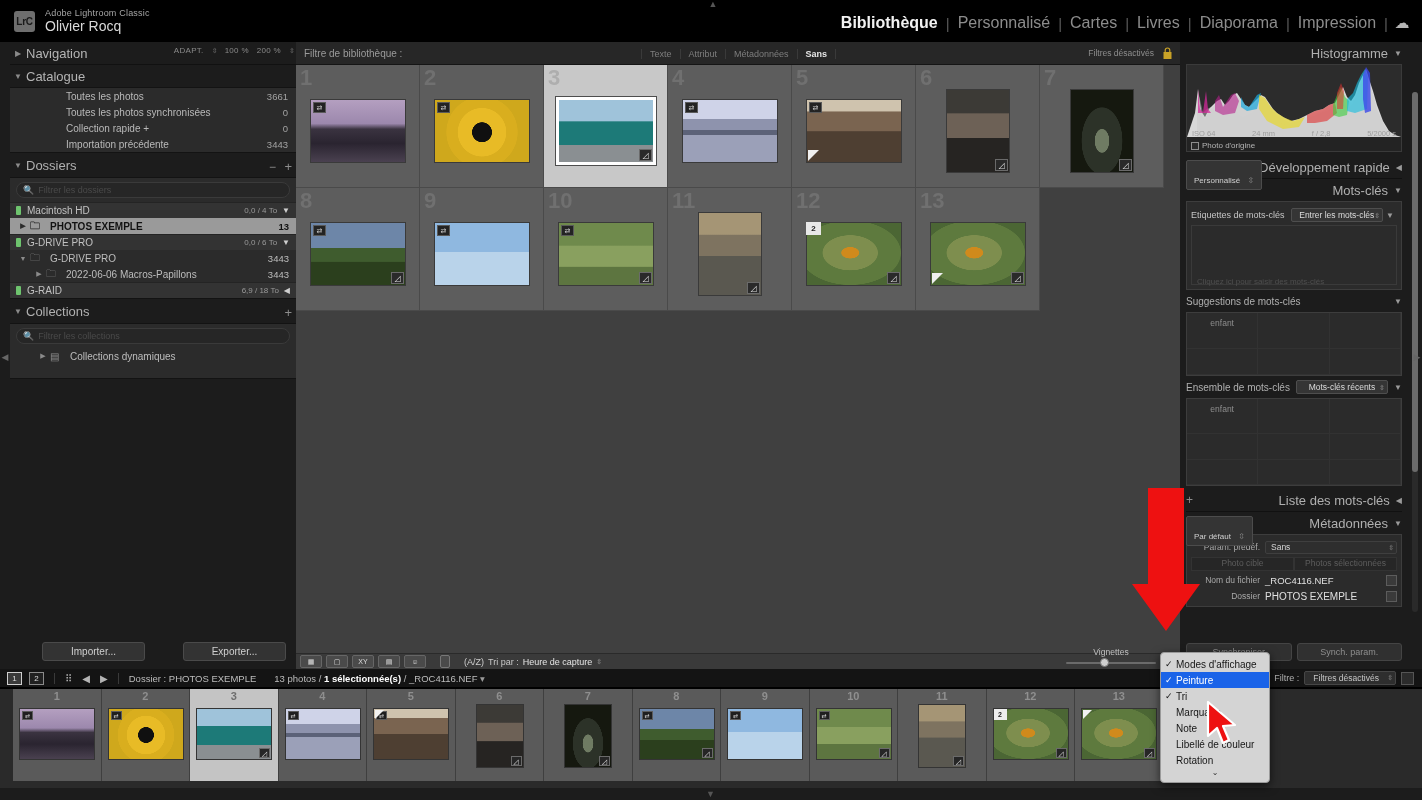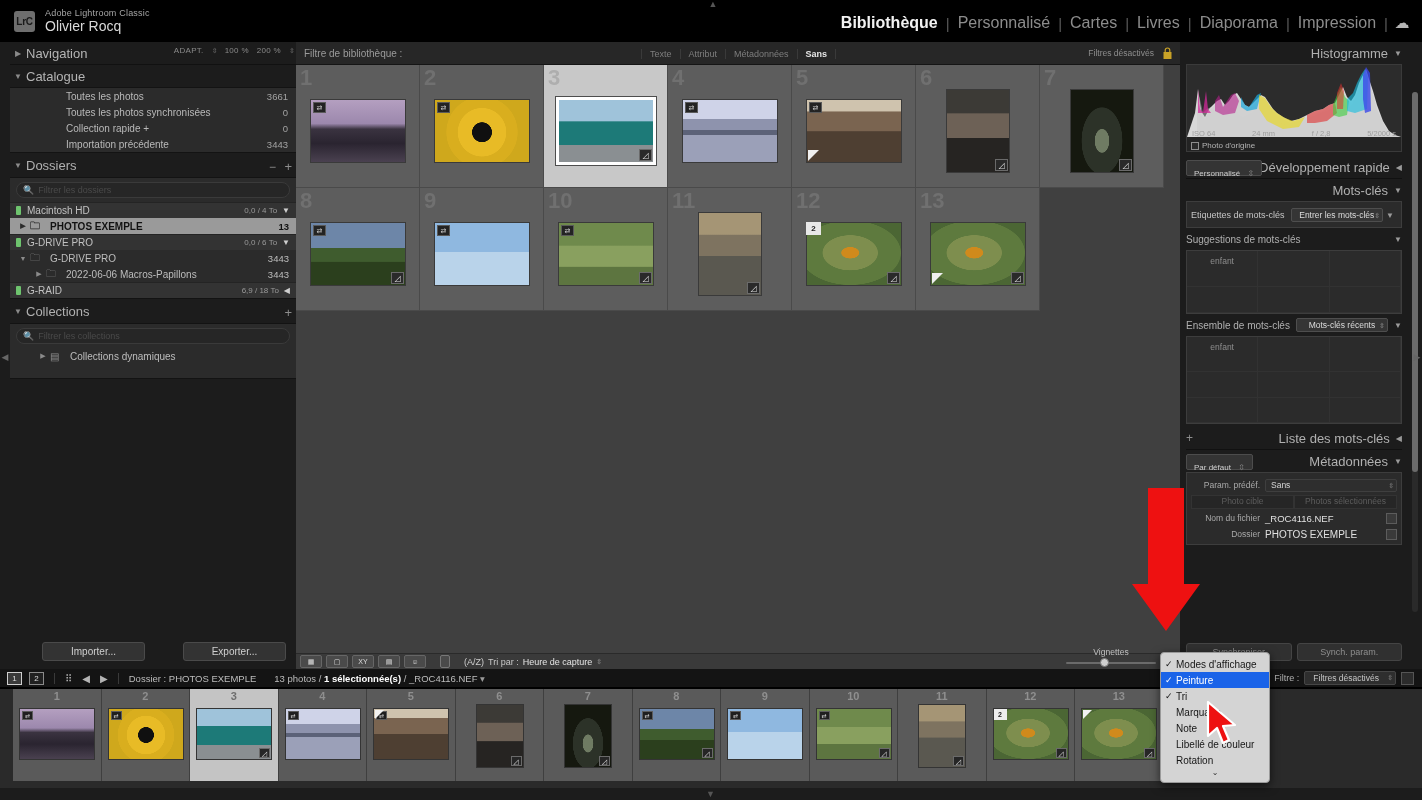--- a/index.html
+++ b/index.html
@@ -108,21 +108,21 @@
                   border-radius:50%; border:1px solid #777;}
   .tb-caret { position:absolute; right:6px; bottom:2px; font-size:8px; color:#cfcfcf; cursor:pointer;}
 
   
   .rightpanel { position:absolute; left:1180px; top:42px; width:242px; height:627px; background:#1c1c1c;}
   .rp-in { position:absolute; left:6px; top:0; width:216px;}
   .rhdr { height:22px; display:flex; align-items:center; justify-content:flex-end;
           font-size:13px; color:#b0b0b0; position:relative; }
   .rhdr .tri { margin-left:6px; font-size:8px; color:#9a9a9a; }
   .rhdr .lsel { position:absolute; left:0; top:4px; background:#343434; border:1px solid #4c4c4c;
-                border-radius:2px; font-size:8px; color:#cfcfcf; padding:7px 7px; height:14px; line-height:12px;}
+                border-radius:2px; font-size:8px; color:#cfcfcf; padding:14px 7px; height:14px; line-height:12px;}
   .rhdr .lsel .sp { color:#888; margin-left:5px;}
   .rhdr .plus { position:absolute; left:0; top:4px; font-size:12px; color:#8d8d8d;}
   .histo { height:88px; background:#232323; border:1px solid #3a3a3a; position:relative; overflow:hidden;}
   .histo-labels { position:absolute; left:0; right:0; bottom:13px; display:flex; justify-content:space-between;
                   padding:0 5px; font-size:7.5px; color:#9e9e9e;}
   .histo-chk { position:absolute; left:4px; bottom:1px; font-size:8px; color:#b5b5b5; display:flex; align-items:center; gap:3px;}
   .chkbox { width:8px; height:8px; border:1px solid #8d8d8d; background:#2a2a2a; display:inline-block;}
   .kw-row { display:flex; align-items:center; height:16px; margin-top:3px; font-size:9px; color:#c5c5c5;}
   .kw-field { flex:1; margin-left:6px; background:#353535; border:1px solid #4e4e4e; border-radius:2px;
               height:14px; font-size:8.5px; color:#dcdcdc; text-align:center; line-height:12px; position:relative;}
@@ -525,20 +525,24 @@
       </div>
       <div class="kw-box" style="padding:2px 4px 4px 4px;">
         <div class="kw-row">
           <span>Etiquettes de mots-clés</span>
           <span class="kw-field">
             <span>Entrer les mots-clés</span>
             <span class="st">⇳</span>
           </span>
           <span style="width:14px;text-align:center;font-size:8px;color:#9a9a9a;">▼</span>
         </div>
+        <div class="kw-big">
+          <div class="kw-hint" style="height:48px;"></div>
+          <div class="kw-hint">Cliquez ici pour saisir des mots-clés</div>
+        </div>
       </div>
 
       <div class="rhdr" style="justify-content:flex-start;">
         <span style="font-size:10px;">Suggestions de mots-clés</span>
         <span class="tri" style="margin-left:auto;">▼</span>
       </div>
       <div class="kw-box sugg-grid" id="sugg-host">
           <div class="sugg-cell">enfant</div>
           <div class="sugg-cell"></div>
           <div class="sugg-cell"></div>

